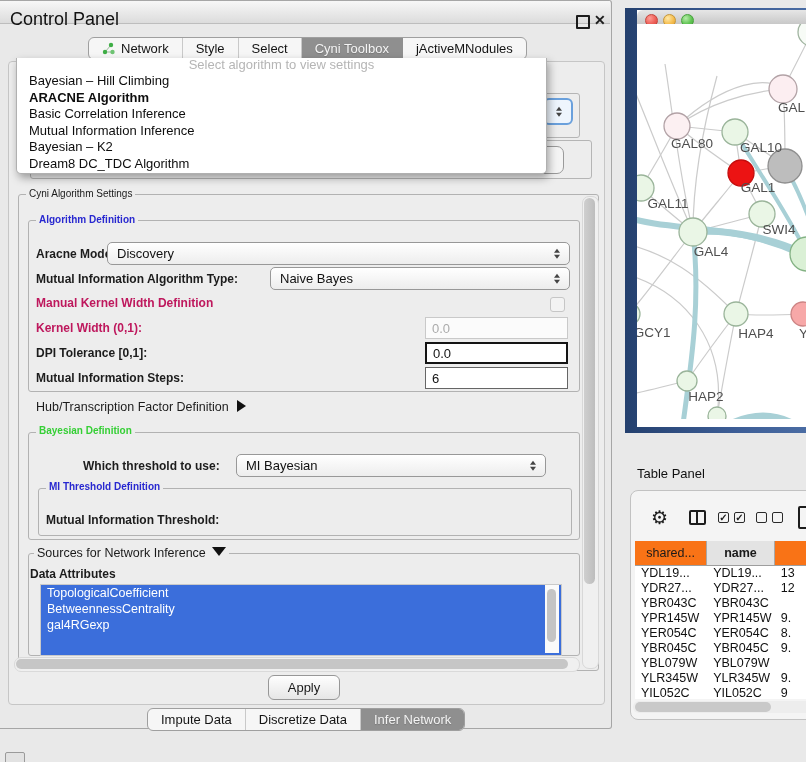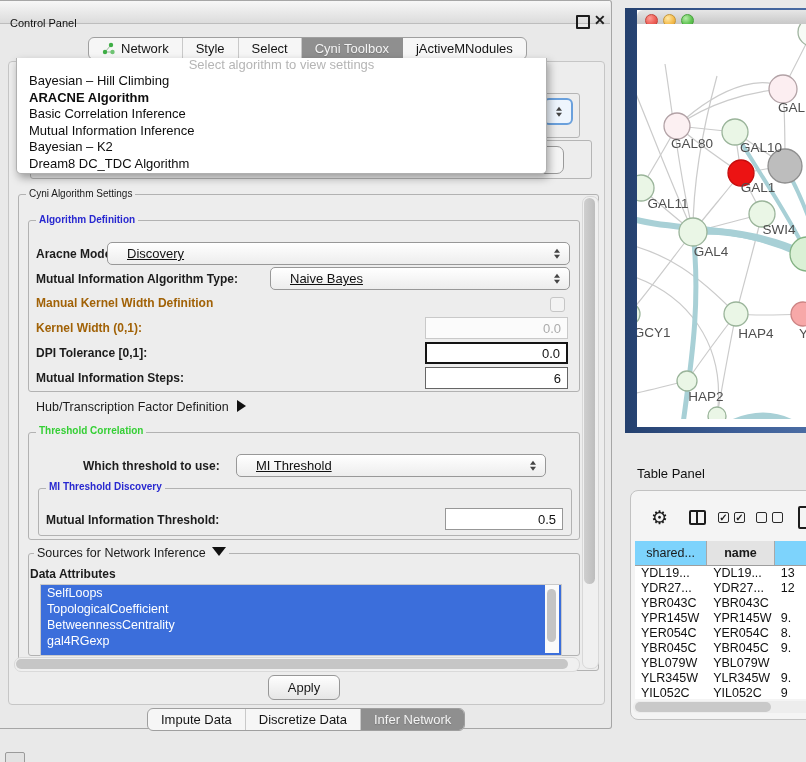--- a/index.html
+++ b/index.html
@@ -8,21 +8,21 @@
     background:#e9e9e9;font-family:"Liberation Sans",sans-serif;
     -webkit-font-smoothing:antialiased;color:#1a1a1a;
   }
   .abs{position:absolute;}
 
   
   #cp-window{left:0;top:8;width:611px;height:727px;background:#e9e9e9;
     border:1px solid #a6a6a6;border-left:none;border-radius:0 3px 3px 0;}
   #cp-titlebar{left:0;top:9;width:610px;height:22px;
     background:linear-gradient(#f7f7f7,#dcdcdc);border-bottom:1px solid #bdbdbd;}
-  #cp-title{left:10px;top:16px;font-size:11px;color:#111;}
+  #cp-title{left:10px;top:8px;font-size:18px;color:#111;}
   #cp-float{left:576px;top:14px;width:10px;height:10px;border:2px solid #1c1c1c;border-radius:1px;}
   #cp-close{left:594px;top:11px;font-size:14px;font-weight:bold;color:#1c1c1c;}
 
   
   .tabbar{display:flex;height:23px;border:1px solid #9f9f9f;border-radius:6px;
     background:#f6f6f6;overflow:hidden;font-size:13px;box-sizing:border-box;}
   .tab{display:flex;align-items:center;padding:0 13px;color:#141414;white-space:nowrap;
     border-right:1px solid #c9c9c9;}
   .tab:last-child{border-right:none;}
   .tab.selected{background:#8f8f8f;color:#f4f4f4;border-right-color:#8f8f8f;text-shadow:0 1px 1px #777;}
@@ -49,30 +49,30 @@
   .popup-item{height:16.5px;line-height:16.5px;padding-left:12px;font-size:13px;color:#0d0d0d;white-space:nowrap;}
   .popup-item.selected{font-weight:bold;}
 
   
   .groupbox{border:1px solid #b2b2b2;border-radius:3px;}
   .legend{background:#ededed;padding:0 3px;font-size:10px;white-space:nowrap;}
   .legend.blue{color:#2828d0;font-weight:bold;}
   .legend.green{color:#35cf35;font-weight:bold;}
 
   .flabel{font-size:12px;font-weight:bold;color:#1c1c1c;white-space:nowrap;}
-  .flabel.disabled{color:#a16207;}
+  .flabel.disabled{color:#be185d;}
 
   .combo{background:linear-gradient(#ffffff,#ededed);border:1px solid #989898;border-radius:5px;
-    display:flex;align-items:center;font-size:13px;padding-left:19px;box-sizing:border-box;color:#111;text-decoration:underline;}
+    display:flex;align-items:center;font-size:13px;padding-left:9px;box-sizing:border-box;color:#111;}
   .stepper{position:absolute;right:9px;top:50%;transform:translateY(-50%);}
   .stepper .up{width:0;height:0;border-left:3.5px solid transparent;border-right:3.5px solid transparent;
     border-bottom:4.5px solid #444;margin-bottom:2.5px;}
   .stepper .down{width:0;height:0;border-left:3.5px solid transparent;border-right:3.5px solid transparent;
     border-top:4.5px solid #444;}
-  .tfield{background:#fff;font-size:13px;display:flex;align-items:center;justify-content:flex-end;
+  .tfield{background:#fff;font-size:13px;display:flex;align-items:center;justify-content:flex-start;
     padding:8px 6px;box-sizing:border-box;color:#111;}
 
   #kernel-field{border:1px solid #c9c9c9;background:#fbfbfb;color:#ababab;}
   #dpi-field{border:2px solid #141414;}
   #steps-field{border:1px solid #666;}
   #mit-field{border:1px solid #979797;}
   #manual-kernel-cb{width:13px;height:13px;border:1px solid #c6c6c6;border-radius:3px;background:#f3f3f3;}
 
   .tri-right{display:inline-block;width:0;height:0;border-top:6px solid transparent;
     border-bottom:6px solid transparent;border-left:9px solid #111;vertical-align:-1px;margin-left:8px;}
@@ -118,21 +118,21 @@
   .gear{font-size:19px;color:#1c1c1c;line-height:1;}
   #split-icon{width:17px;height:15px;border:2px solid #1c1c1c;border-radius:2px;box-sizing:border-box;}
   #split-icon div{width:50%;height:100%;border-right:2px solid #1c1c1c;box-sizing:border-box;}
   .cbx{width:11px;height:11px;border:1.5px solid #2a2a2a;border-radius:2px;box-sizing:border-box;
     display:flex;align-items:center;justify-content:center;font-size:10px;font-weight:bold;color:#1a1a1a;}
   #doc-icon{width:15px;height:19px;border:2px solid #1c1c1c;border-radius:2px;background:#f4f4f4;}
 
   #tp-table{left:4px;top:50px;width:196px;height:158px;background:#fff;overflow:hidden;}
   .th-row{display:flex;height:24px;border-bottom:1px solid #9e9e9e;font-size:12.5px;}
   .th{display:flex;align-items:center;justify-content:center;border-right:1px solid #a8a8a8;box-sizing:border-box;}
-  .th.hl{background:#7dd3fc;}
+  .th.hl{background:#f97316;}
   .th.plain{background:#e3e3e3;font-weight:bold;}
   .tr{display:flex;height:15px;font-size:12.5px;color:#111;}
   .td{white-space:nowrap;overflow:hidden;box-sizing:border-box;}
   #tp-hsb{left:2px;top:210px;width:196px;height:12px;background:#ededed;border-radius:6px;}
   #tp-hsb-thumb{left:4px;top:211px;width:136px;height:10px;background:#c9c9c9;border-radius:5px;}
 
   svg text{font-family:"Liberation Sans",sans-serif;font-size:13.5px;fill:#4f4f4f;}
 </style>
 </head>
 <body>
@@ -235,46 +235,42 @@
     <span class="abs flabel" style="left:36px;top:370px;">Mutual Information Steps:</span>
     <div id="steps-field" class="abs tfield" style="left:425px;top:366px;width:143px;height:22px;">
       <span>6</span>
     </div>
 
     <span class="abs" style="left:36px;top:399px;font-size:12.5px;color:#1c1c1c;">
       <span>Hub/Transcription Factor Definition</span><span class="tri-right"></span>
     </span>
 
     <div class="abs groupbox" style="left:28px;top:431px;width:550px;height:106px;"></div>
-    <span class="abs legend green" style="left:36px;top:424px;">Threshold Correlation</span>
+    <span class="abs legend green" style="left:36px;top:424px;">Bayesian Definition</span>
 
     <span class="abs flabel" style="left:83px;top:458px;">Which threshold to use:</span>
     <div class="abs combo" style="left:236px;top:453px;width:310px;height:23px;">
-      <span>MI Threshold</span>
+      <span>MI Bayesian</span>
       <span class="stepper">
           <span class="up" style="display:block"></span>
           <span class="down" style="display:block"></span>
         </span>
     </div>
 
     <div class="abs groupbox" style="left:38px;top:487px;width:532px;height:46px;"></div>
-    <span class="abs legend blue" style="left:46px;top:480px;">MI Threshold Discovery</span>
+    <span class="abs legend blue" style="left:46px;top:480px;">MI Threshold Definition</span>
     <span class="abs flabel" style="left:46px;top:512px;">Mutual Information Threshold:</span>
-    <div id="mit-field" class="abs tfield" style="left:445px;top:507px;width:118px;height:22px;">
-      <span>0.5</span>
-    </div>
 
     <div class="abs groupbox" style="left:28px;top:552px;width:550px;height:101px;"></div>
     <span class="abs legend" style="left:34px;top:545px;font-size:12.5px;">
       <span>Sources for Network Inference</span><span class="tri-down"></span>
     </span>
     <span class="abs flabel" style="left:30px;top:566px;">Data Attributes</span>
 
     <div id="attr-list" class="abs">
-        <div class="attr-item">SelfLoops</div>
         <div class="attr-item">TopologicalCoefficient</div>
         <div class="attr-item">BetweennessCentrality</div>
         <div class="attr-item">gal4RGexp</div>
       </div>
     <div id="attr-sb-lane" class="abs"></div>
     <div id="attr-sb-thumb" class="abs"></div>
 
     <div id="main-vsb" class="abs sb-track-v"></div>
     <div id="main-vsb-thumb" class="abs sb-thumb"></div>
     <div id="main-hsb" class="abs"></div>

